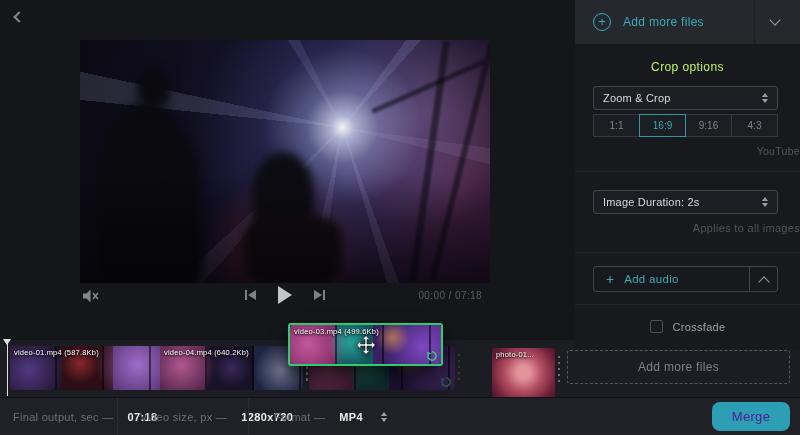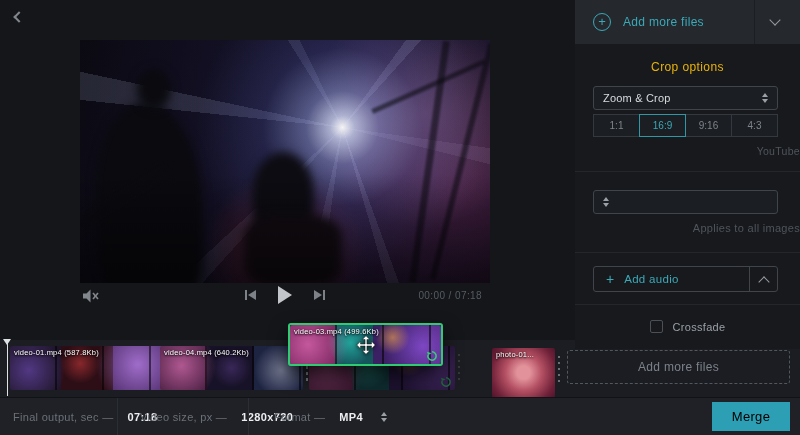--- a/index.html
+++ b/index.html
@@ -63,21 +63,21 @@
   .sidebar{ position:absolute; left:575px; top:0; width:225px; height:349px; background:#17191d; z-index:3; }
   .sb-toprow{ position:absolute; left:0; top:0; right:0; height:44px; background:#25282d;
     display:flex; align-items:center; cursor:pointer; }
   .plus-circle{ width:18px; height:18px; margin-left:18px; border:1.5px solid #3aa9b8; border-radius:50%;
     color:#3aa9b8; font-size:13px; line-height:15px; text-align:center; flex:0 0 auto; }
   .sb-toprow .lbl{ margin-left:12px; color:#3aa9b8; font-size:12px; letter-spacing:.3px; flex:1; }
   .sb-collapse{ width:46px; height:100%; border-left:1px solid #1b1e22; position:relative; cursor:pointer; }
   .chev{ position:absolute; width:8px; height:8px; border-right:1.6px solid #959aa0; border-bottom:1.6px solid #959aa0; }
   .sb-collapse .chev{ left:16px; top:16px; transform:rotate(45deg); }
 
-  .sb-title{ position:absolute; left:0; right:0; top:60px; text-align:center; color:#eab308; font-size:12px; letter-spacing:.4px; }
+  .sb-title{ position:absolute; left:0; right:0; top:60px; text-align:center; color:#bef264; font-size:12px; letter-spacing:.4px; }
   .select{ position:absolute; left:18px; right:22px; height:24px; background:#1b1e23;
     border:1px solid #40454c; border-radius:3px; display:flex; align-items:center;
     padding:0 9px; cursor:pointer; }
   .select .val{ flex:1; color:#d8dbde; font-size:11px; letter-spacing:.2px; }
   .sort-arrows{ display:flex; flex-direction:column; gap:2px; }
   .sort-arrows i{ display:block; width:0; height:0; border-left:3.5px solid transparent; border-right:3.5px solid transparent; }
   .sort-arrows .up{ border-bottom:4px solid #9aa0a6; }
   .sort-arrows .dn{ border-top:4px solid #9aa0a6; }
   .select-crop{ top:86px; } .select-duration{ top:190px; }
 
@@ -159,21 +159,21 @@
   .bottombar{ position:absolute; left:0; top:397px; width:800px; height:38px; background:#1f2126;
     border-top:1px solid #101216; z-index:4; }
   .bb-item{ position:absolute; top:0; height:100%; display:flex; align-items:center; gap:14px;
     font-size:11px; color:#6b7178; letter-spacing:.3px; }
   .bb-item b{ color:#eceef0; font-weight:bold; letter-spacing:.4px; }
   .bb-1{ left:13px; } .bb-2{ left:140px; } .bb-3{ left:274px; }
   .bb-div{ position:absolute; top:0; width:1px; height:100%; background:#2b2e34; }
   .bbd-1{ left:117px; } .bbd-2{ left:248px; }
   .bb-3 .sort-arrows{ margin-left:4px; cursor:pointer; }
   .merge-btn{ position:absolute; left:712px; top:4px; width:78px; height:29px; background:#2d9fb4;
-    border:none; border-radius:0; color:#000000; font-size:13px; font-family:"Liberation Sans",sans-serif;
+    border:none; border-radius:8px; color:#4c1d95; font-size:13px; font-family:"Liberation Sans",sans-serif;
     letter-spacing:.3px; cursor:pointer; }
 </style>
 </head>
 <body>
 
 <div class="back-btn">
   <span></span>
 </div>
 
 <div class="preview">
@@ -233,20 +233,21 @@
     <div class="ratio-btn">1:1</div>
     <div class="ratio-btn selected">16:9</div>
     <div class="ratio-btn">9:16</div>
     <div class="ratio-btn">4:3</div>
   </div>
   <div class="sb-caption cap-youtube">YouTube</div>
 
   <div class="sb-divider div1"></div>
 
   <div class="select select-duration">
+    <span class="val">Image Duration: 2s</span>
     <span class="sort-arrows">
         <i class="up"></i>
         <i class="dn"></i>
       </span>
   </div>
   <div class="sb-caption cap-applies">Applies to all images</div>
 
   <div class="sb-divider div2"></div>
 
   <div class="add-audio">

